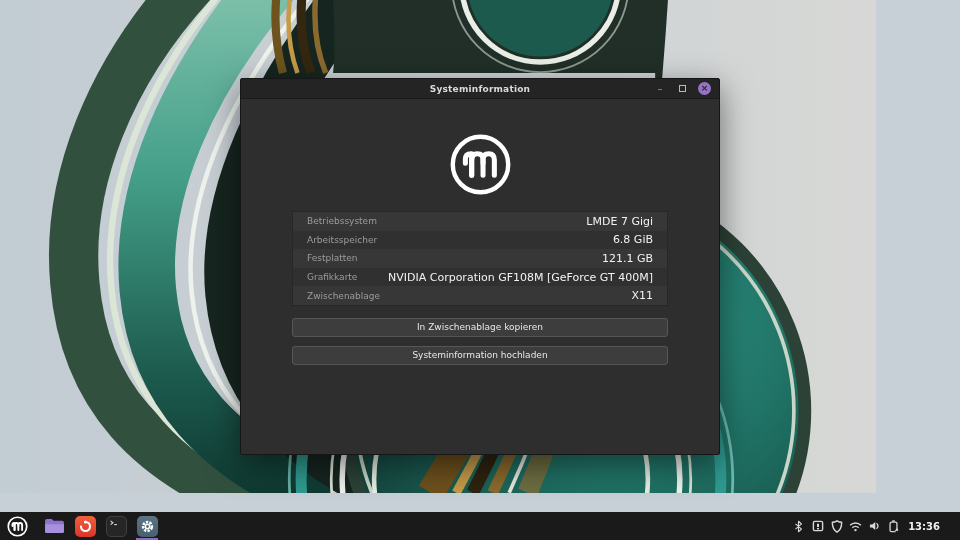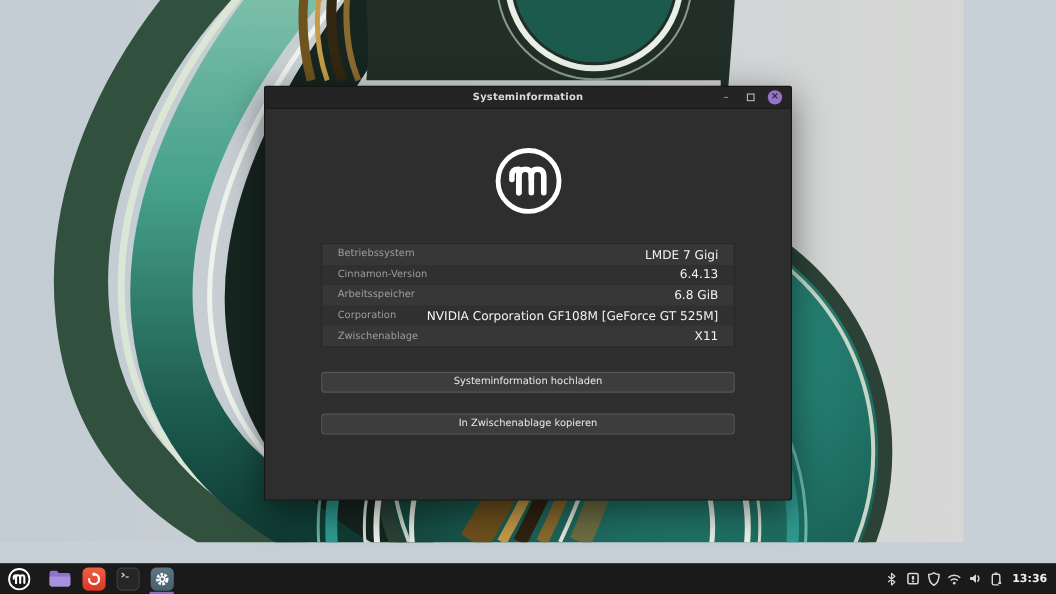--- a/index.html
+++ b/index.html
@@ -15,21 +15,21 @@
   .titlebar { height:20px; background:#242424; border-bottom:1px solid #1a1a1a;
               display:flex; align-items:center; position:relative; flex:0 0 auto; }
   .title { position:absolute; left:0; right:0; text-align:center; color:#dadada;
            font-size:9px; font-weight:bold; letter-spacing:.2px; }
   .winbtns { margin-left:auto; display:flex; align-items:center; gap:10px; padding-right:8px; z-index:2; }
   .wb { width:12px; height:12px; display:flex; align-items:center; justify-content:center;
         color:#b9b9b9; font-size:9px; cursor:default; }
   .wb-max i { display:block; width:7px; height:7px; border:1px solid #b9b9b9; }
   .wb-close { width:13px; height:13px; border-radius:50%; background:#9473c8; color:#2a2a2a;
               font-size:9px; font-weight:bold; line-height:13px; text-align:center; }
-  .content { flex:1; display:flex; flex-direction:column; align-items:center;gap:10px; }
+  .content { flex:1; display:flex; flex-direction:column; align-items:center; }
   .mintlogo { margin-top:34px; width:63px; height:63px; }
   .infobox { margin-top:15px; width:376px; border:1px solid #272727; }
   .inforow { height:18.6px; display:flex; align-items:center; justify-content:space-between;
              padding:0 14px; background:#373737; }
   .inforow:nth-child(even) { background:#303030; }
   .inforow .lbl { color:#9c9c9c; font-size:9px; }
   .inforow .val { color:#f2f2f2; font-size:11px; }
   .actionbtn { margin-top:9px; width:376px; height:19px; background:#3d3d3d;
                border:1px solid #565656; border-radius:3px; color:#e8e8e8; font-size:9px;
                font-family:inherit; cursor:pointer; }
@@ -42,21 +42,21 @@
   .launcher { width:24px; height:24px; display:flex; align-items:center; justify-content:center;
               position:relative; cursor:pointer; }
   .appicon { width:21px; height:21px; border-radius:5px; display:flex; align-items:center;
              justify-content:center; }
   .icon-web    { background:linear-gradient(180deg,#f06040,#da3527); }
   .icon-term   { background:#262626; border:1px solid #404040; align-items:flex-start;
                  justify-content:flex-start; padding:3px 0 0 3px; }
   .icon-gear   { background:linear-gradient(180deg,#5d7584,#46606e); }
   .active-underline { position:absolute; bottom:-2px; left:1px; width:22px; height:2px;
                       background:#8d6bbf; }
-  .tb-right { margin-left:auto; display:flex; align-items:center; gap:6px; padding-right:8px; }
+  .tb-right { margin-left:auto; display:flex; align-items:center; gap:6px; padding-right:20px; }
   .trayicon { width:13px; height:13px; display:flex; align-items:center; justify-content:center;
               cursor:pointer; }
   .clock { color:#f0f0f0; font-size:10px; font-weight:bold; margin-left:2px; cursor:pointer; }
 </style>
 </head>
 <body>
 
 <div class="desktop">
 
   <svg class="wallpaper" viewBox="0 0 960 540" preserveAspectRatio="none">
@@ -135,39 +135,39 @@
           <path d="M 54 48 L 54 42 Q 54 33 63 33 Q 72 33 72 43 L 72 67"></path>
         </g>
       </svg>
 
       <div class="infobox">
         <div class="inforow">
           <span class="lbl">Betriebssystem</span>
           <span class="val">LMDE 7 Gigi</span>
         </div>
         <div class="inforow">
-          <span class="lbl">Cinnamon-Version</span>
-          <span class="val">6.4.13</span>
-        </div>
-        <div class="inforow">
           <span class="lbl">Arbeitsspeicher</span>
           <span class="val">6.8 GiB</span>
         </div>
         <div class="inforow">
-          <span class="lbl">Corporation</span>
-          <span class="val">NVIDIA Corporation GF108M [GeForce GT 525M]</span>
+          <span class="lbl">Festplatten</span>
+          <span class="val">121.1 GB</span>
+        </div>
+        <div class="inforow">
+          <span class="lbl">Grafikkarte</span>
+          <span class="val">NVIDIA Corporation GF108M [GeForce GT 400M]</span>
         </div>
         <div class="inforow">
           <span class="lbl">Zwischenablage</span>
           <span class="val">X11</span>
         </div>
       </div>
 
+      <button class="actionbtn">In Zwischenablage kopieren</button>
       <button class="actionbtn">Systeminformation hochladen</button>
-      <button class="actionbtn">In Zwischenablage kopieren</button>
     </div>
   </div>
 
   <div class="taskbar">
     <div class="tb-left">
 
       <div class="launcher">
         <svg width="21" height="21" viewBox="0 0 100 100">
           <circle cx="50" cy="50" r="44" fill="none" stroke="#ffffff" stroke-width="8"></circle>
           <g fill="none" stroke="#ffffff" stroke-width="9" stroke-linecap="round" stroke-linejoin="round">

